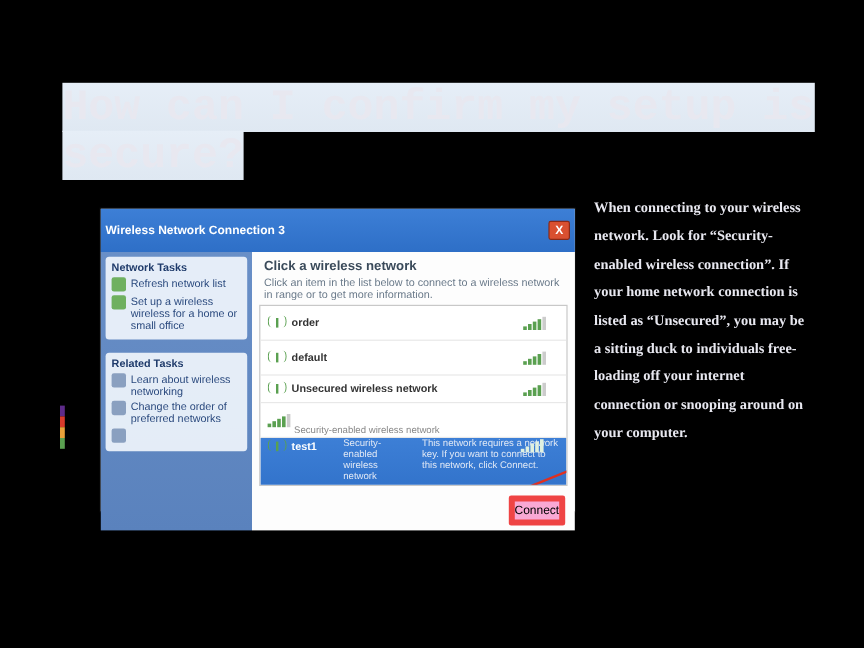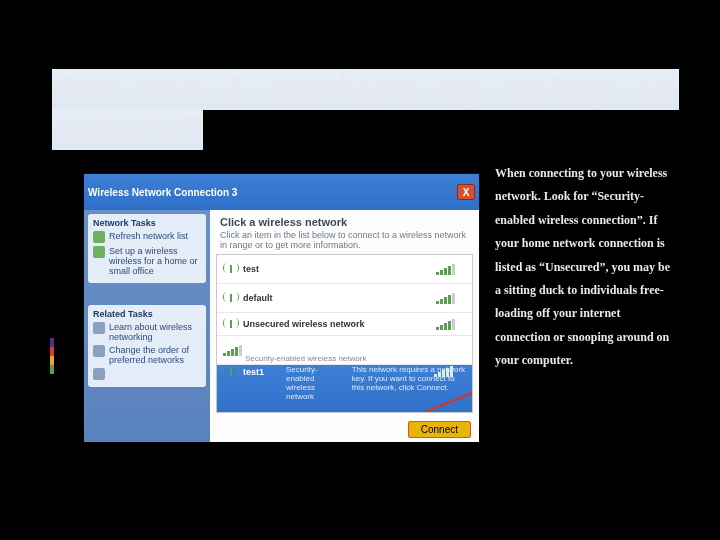--- a/index.html
+++ b/index.html
@@ -5,21 +5,21 @@
 body{margin:0;background:#000;width:720px;height:540px;overflow:hidden;font-family:Georgia,serif;position:relative}
 .title{position:absolute;top:70px;left:52px;color:#e8e8f0;font-family:Liberation Mono, monospace;font-size:36px;font-weight:bold;line-height:1.1}
 .title span{background:linear-gradient(#e6eef7,#dfe8f2)}
 .body-wrap{position:absolute;top:162px;left:495px;width:180px;color:#e8e8f0;font-size:12px;font-weight:bold;text-align:left;line-height:1.95}
 .shot{position:absolute;top:174px;left:84px;width:395px;height:252px;background:#e8ecec;box-shadow:0 0 0 1px rgba(255,255,255,.05)}
 .shot .titlebar{height:36px;background:linear-gradient(#3d7fd6,#2e6fc7);display:flex;align-items:center;padding:0 4px;color:#fff;font:bold 10px Tahoma,sans-serif}
 .shot .titlebar .t{flex:1}
 .shot .titlebar .x{width:16px;height:14px;background:#d95030;border:1px solid #8a2a18;border-radius:2px;display:flex;align-items:center;justify-content:center;font:bold 10px sans-serif}
 .shot .panes{display:flex;height:232px}
 .side{width:118px;background:linear-gradient(#698fc7,#5a82bd);padding:4px;font:9px Tahoma,sans-serif;color:#fff}
-.side .box{background:rgba(240,245,252,.92);border-radius:3px;margin-bottom:22px;padding:4px 5px;color:#2b4a7e}
+.side .box{background:rgba(240,245,252,.92);border-radius:3px;margin-bottom:11px;padding:4px 5px;color:#2b4a7e}
 .side .box .h{font-weight:bold;font-size:9px;color:#1e3a6a;margin-bottom:3px}
 .side .box .it{display:flex;gap:4px;margin:3px 0;color:#2b4a7e;filter:blur(.4px)}
 .side .box .it .ic{width:12px;height:12px;background:#6fb060;border-radius:2px;flex:none}
 .side .box .it.b .ic{background:#8aa0c0}
 .main{flex:1;background:#fdfdfd;display:flex;flex-direction:column}
 .main .hd{padding:6px 10px 2px;font:bold 11px Tahoma,sans-serif;color:#3a4a5a}
 .main .sub{padding:0 10px 4px;font:9px Tahoma,sans-serif;color:#6a7a8a;filter:blur(.5px)}
 .list{flex:1;border:1px solid #c8c8c8;margin:0 6px 4px;background:#fff;overflow:hidden;position:relative}
 .row{display:flex;align-items:center;height:28px;padding:0 6px;border-bottom:1px solid #e8e8e8;font:9px Tahoma,sans-serif;color:#444}
 .row .l{display:flex;align-items:center;gap:4px;flex:1}
@@ -33,21 +33,21 @@
 .row .sig b{width:3px;background:#5aa050}
 .row .sig b:nth-child(1){height:3px}.row .sig b:nth-child(2){height:5px}.row .sig b:nth-child(3){height:7px}.row .sig b:nth-child(4){height:9px}.row .sig b:nth-child(5){height:11px;background:#ccc}
 .row.sel{background:linear-gradient(#3d7fd6,#2e6fc7);color:#fff;height:56px;flex-direction:row;align-items:flex-start;justify-content:center}
 .row.sel .l{flex:none}
 .row.sel .nm{color:#fff}
 .row.sel .d{font-size:8px;padding-left:22px;filter:blur(.6px);color:#e0e8f5}
 .row.sel .sig{position:absolute;right:8px}
 .row.sel .sig b{background:#e0f0e0}
 .row .sub2{font-size:8px;color:#888;padding-left:22px;position:absolute;margin-top:16px;filter:blur(.5px)}
 .ftr{display:flex;justify-content:flex-end;padding:4px 8px;gap:6px}
-.ftr button{font:10px Tahoma,sans-serif;padding:2px 12px;background:#eab308;border:1px solid #ef4444;border-radius:2px}
+.ftr button{font:10px Tahoma,sans-serif;padding:2px 0;background:#f9a8d4;border:5px solid #ef4444;border-radius:2px}
 .arrow{position:absolute;top:125px;left:180px;width:105px;height:2px;background:#e03020;transform:rotate(-22deg);transform-origin:right}
 .arrow:after{content:"";position:absolute;right:-2px;top:-4px;border:5px solid transparent;border-left:9px solid #e03020}
 .accent{position:absolute;left:50px;top:338px;width:4px}
 .accent i{display:block;width:4px;height:9px}
 </style>
 </head>
 <body>
 
 <div class="title">
   <span>How can I confirm my setup is</span><br><span> secure?</span>
@@ -97,21 +97,21 @@
     </div>
     <div class="main">
       <div class="hd">Click a wireless network</div>
       <div class="sub">Click an item in the list below to connect to a wireless network in range or to get more information.</div>
       <div class="list">
         <div class="row">
             <div class="l">
               <span class="ant">
                 <i></i>
               </span>
-              <span class="nm">test</span>
+              <span class="nm">order</span>
             </div>
             <div class="sig">
               <b></b>
               <b></b>
               <b></b>
               <b></b>
               <b></b>
             </div>
           </div>
         <div class="row">

